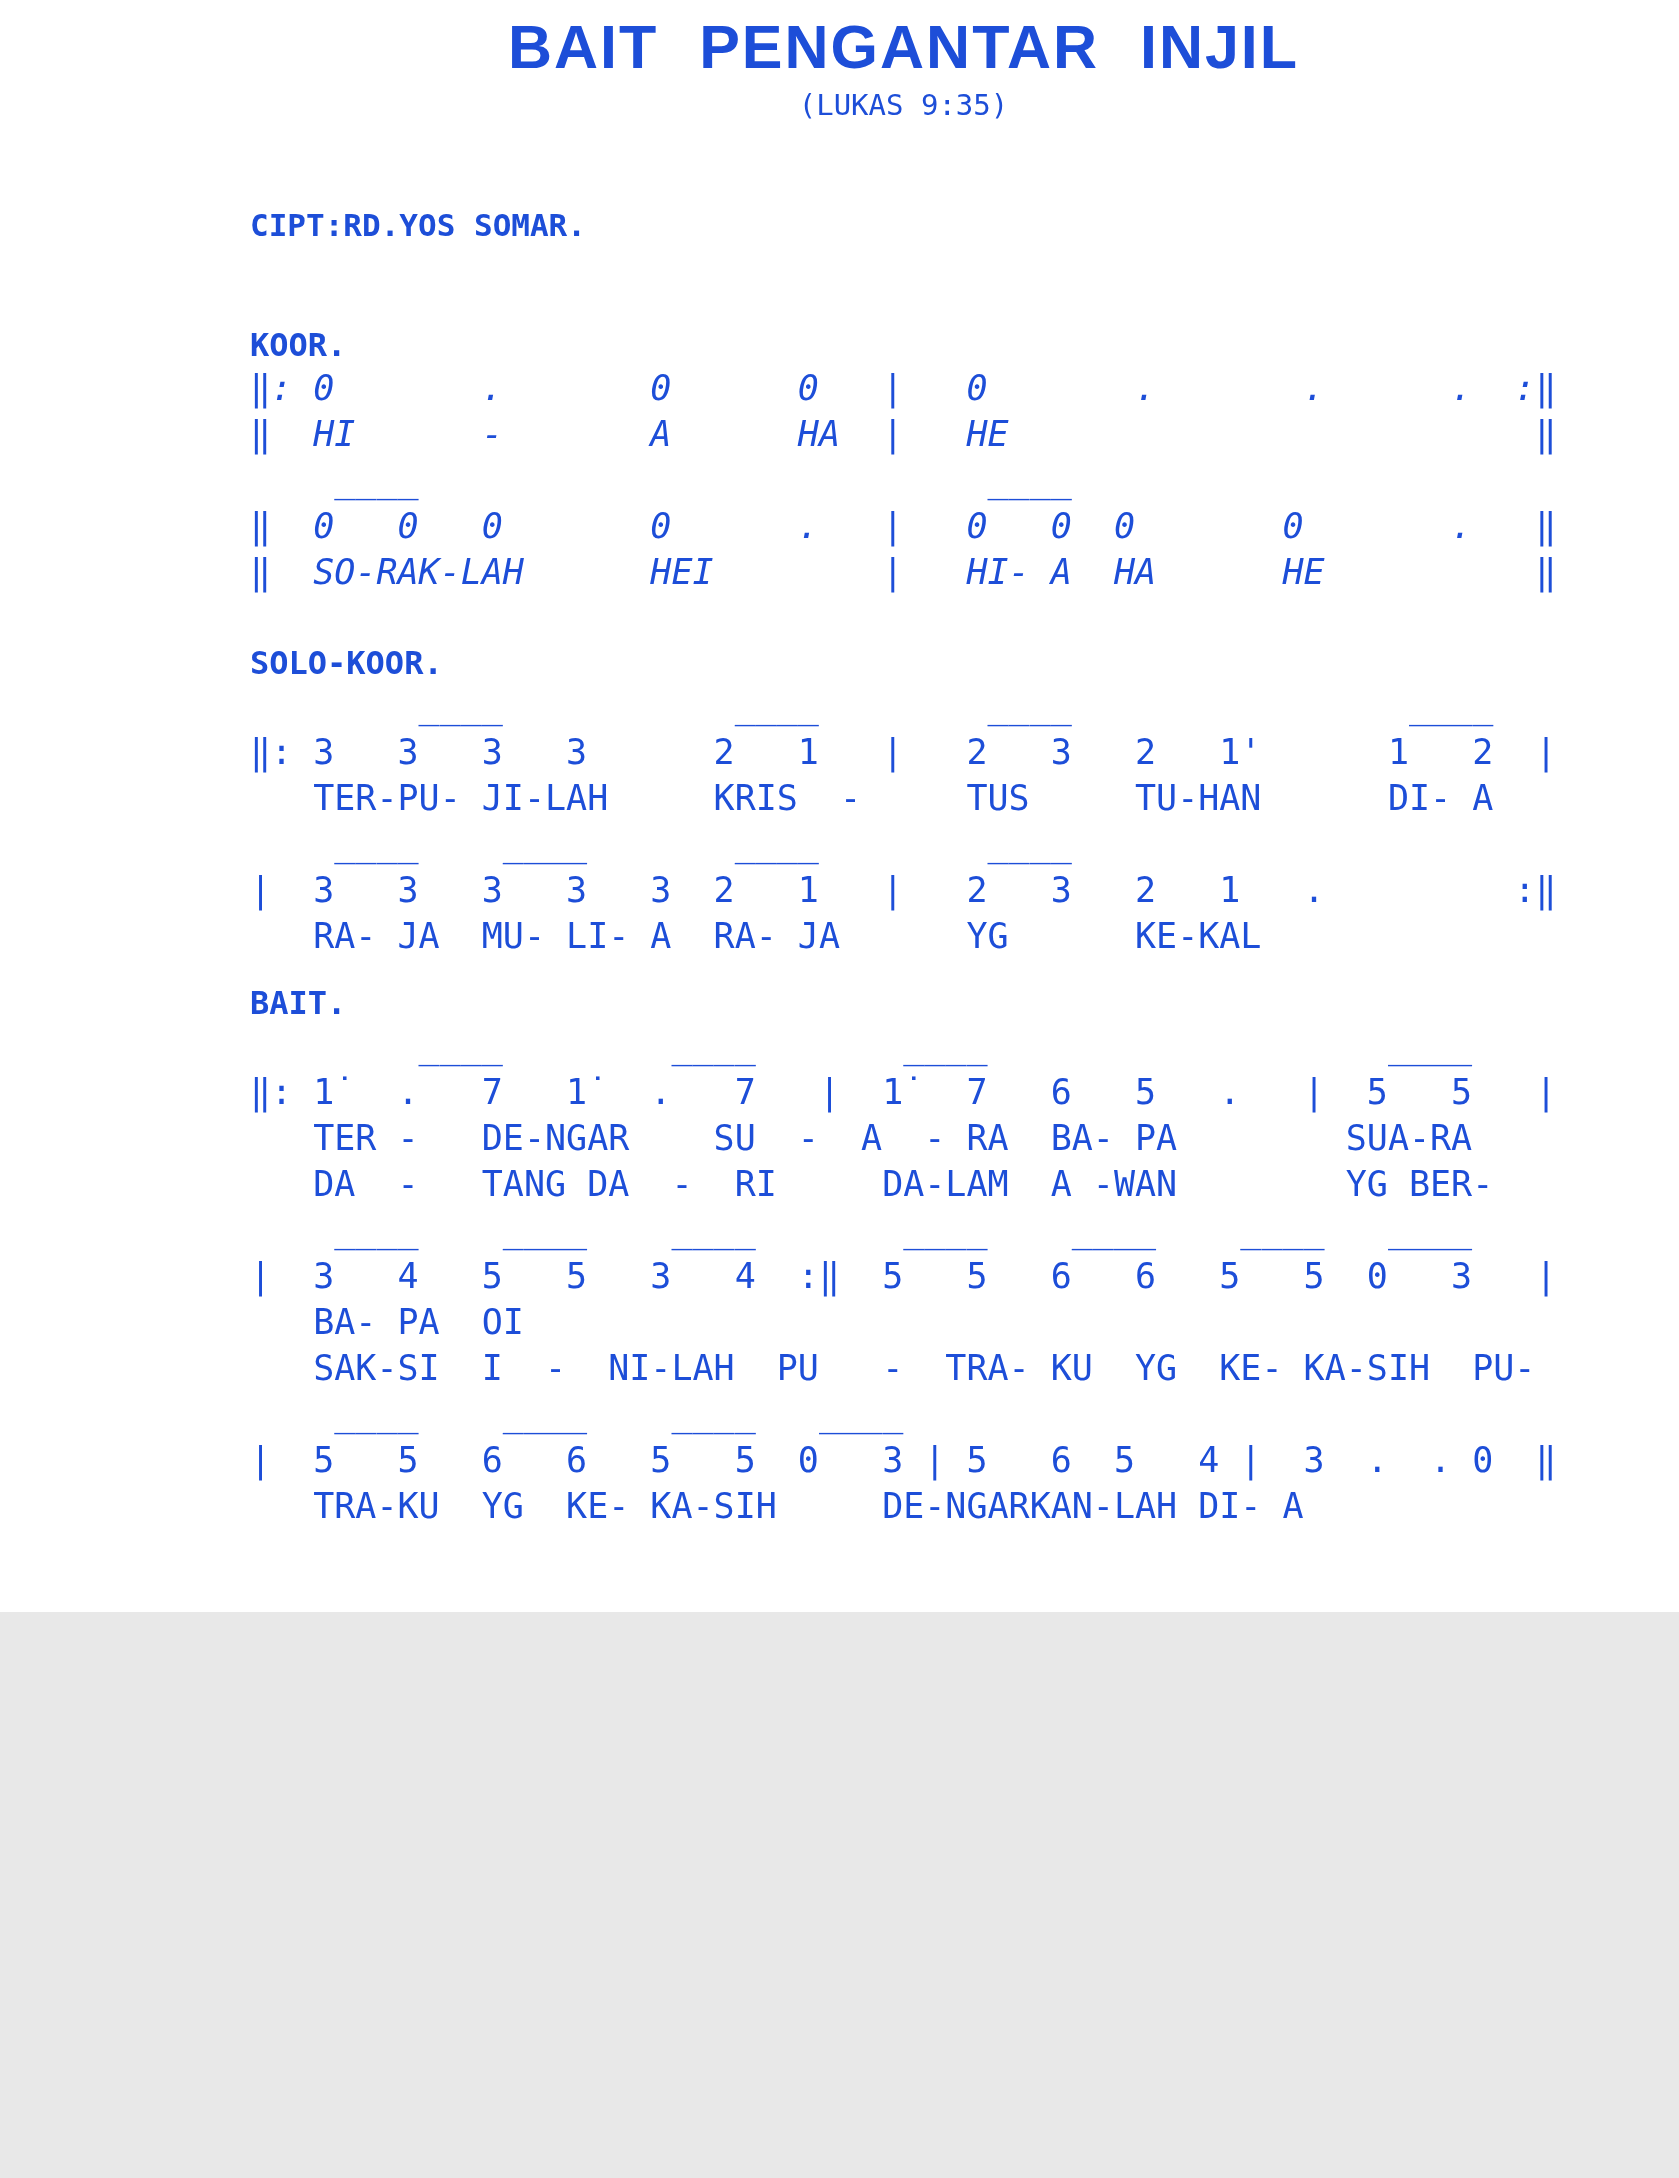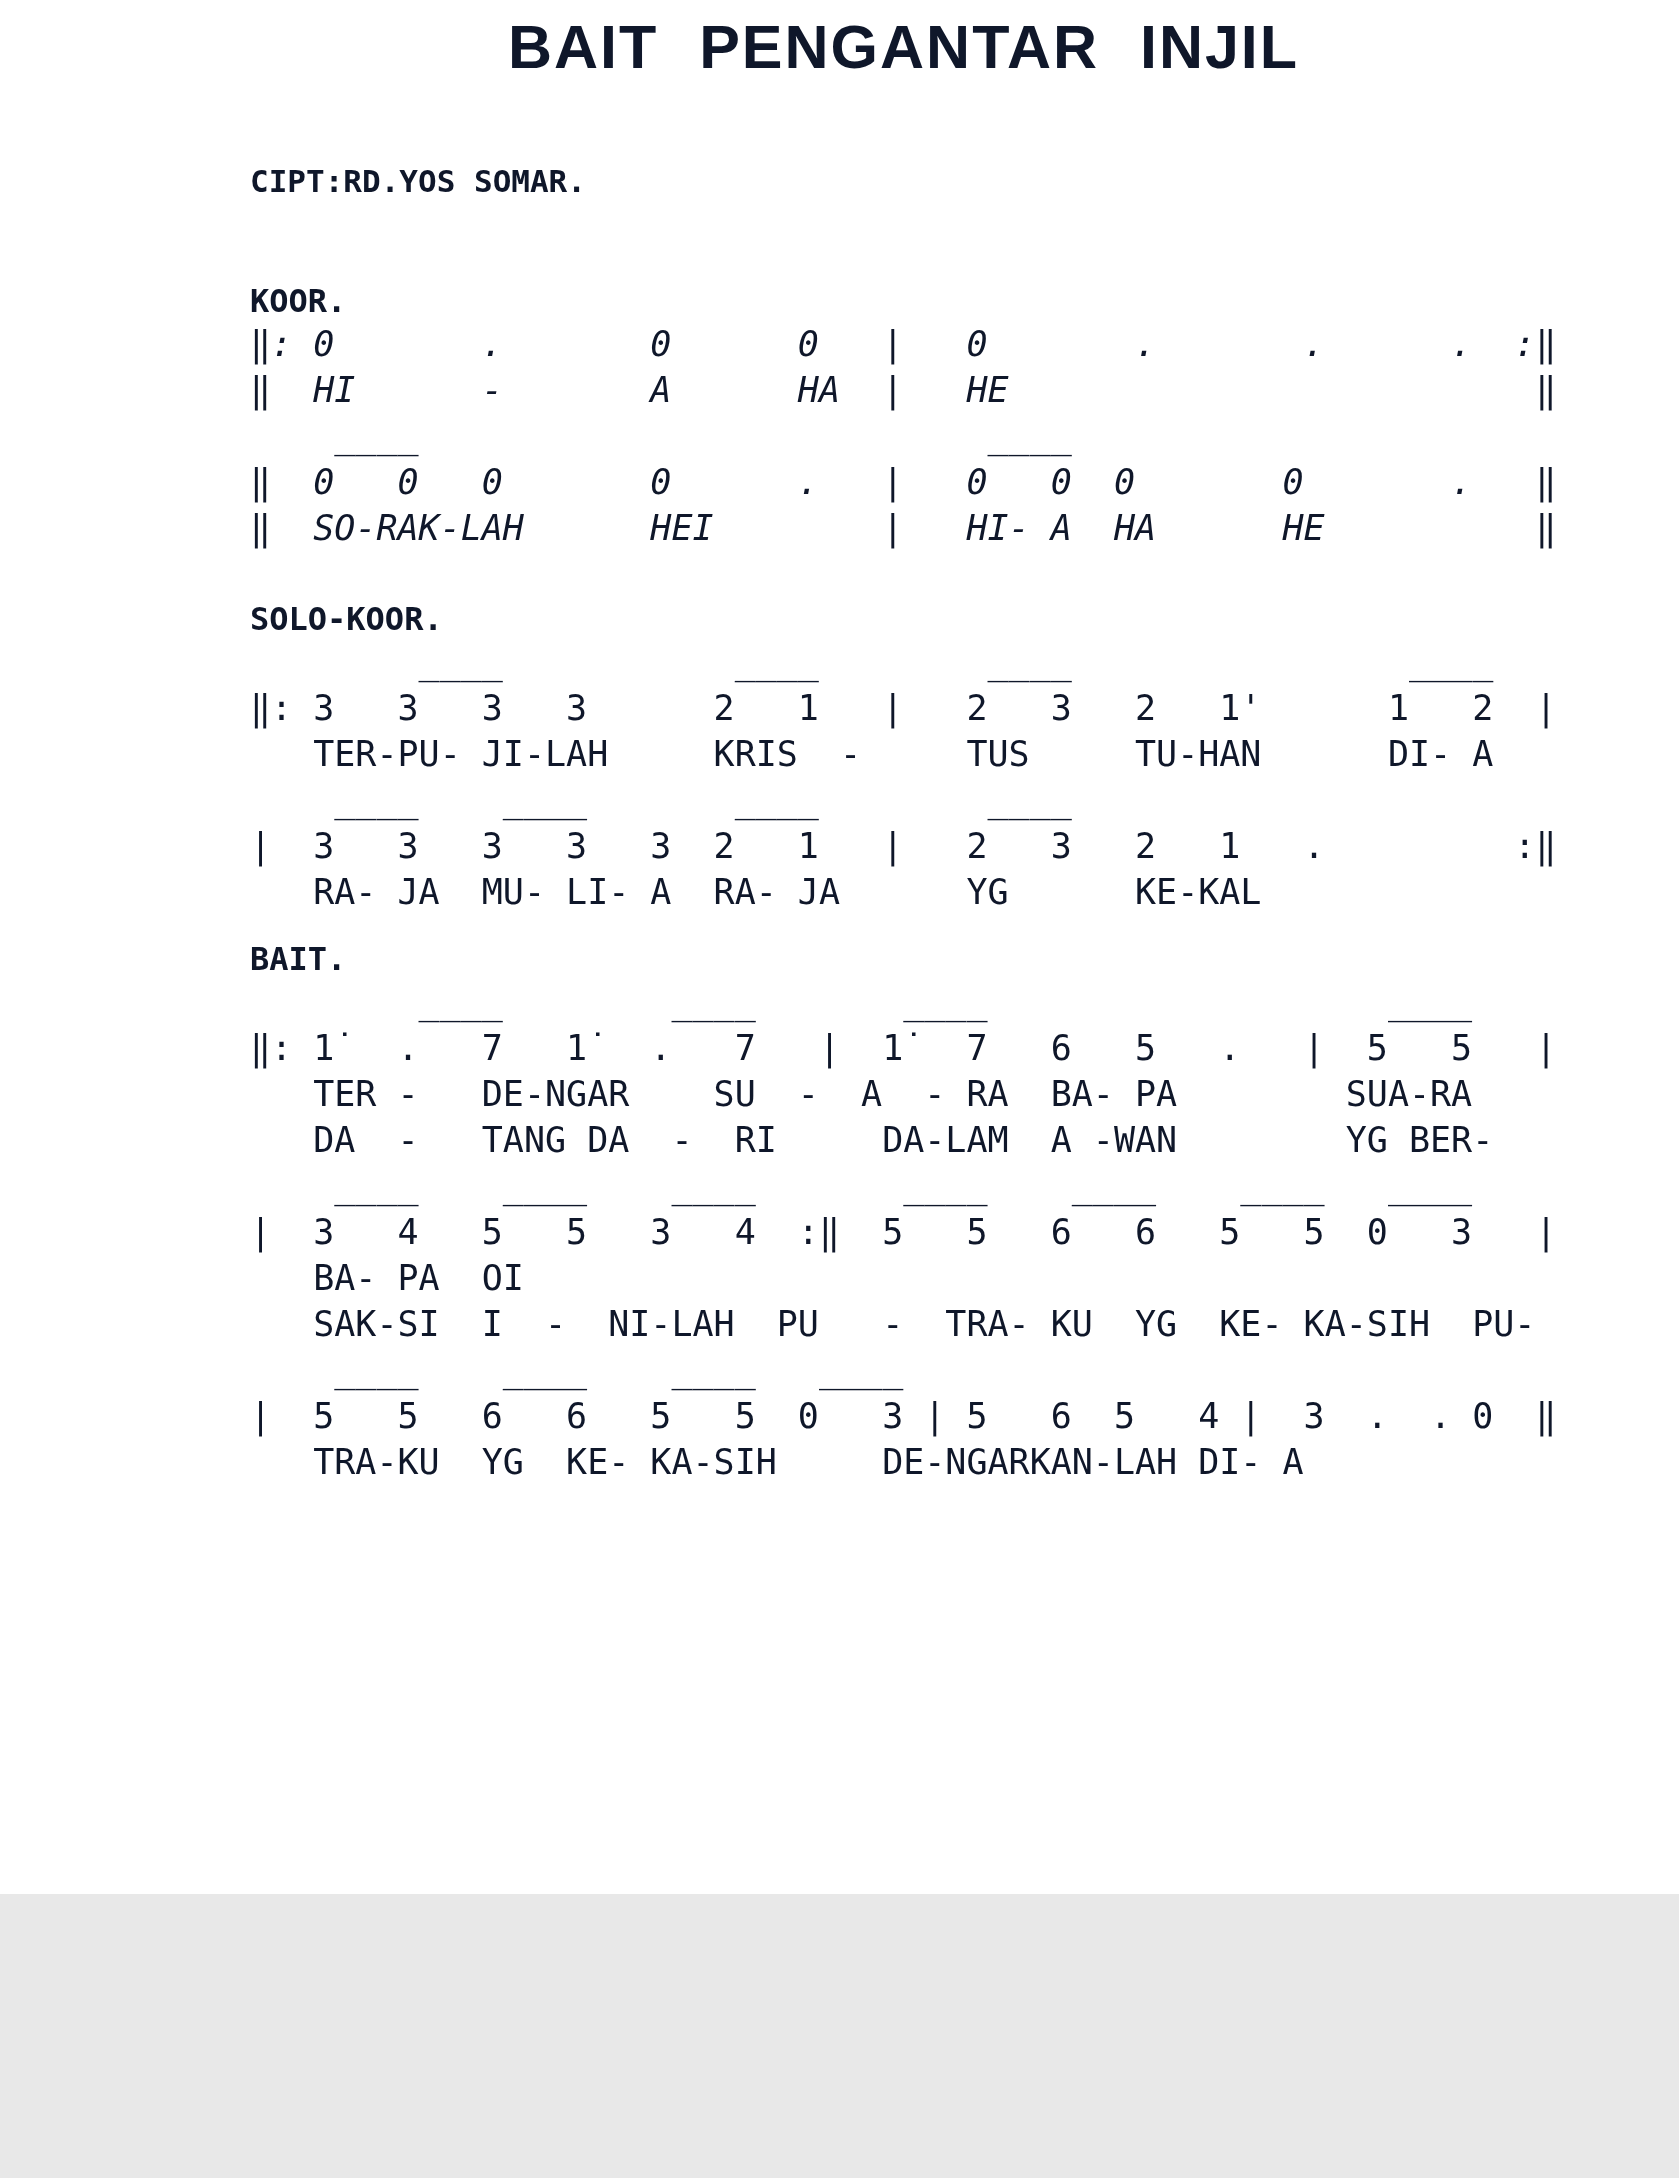--- a/index.html
+++ b/index.html
@@ -1,19 +1,19 @@
 <!DOCTYPE html>
 <html><head>
 <meta charset="utf-8">
 <style>
   html,body{margin:0;padding:0;background:#e8e8e8;}
   .sheet{
     position:relative;
-    width:1679px;height:1894px;
-    background:#ffffff;color:#0f172a;
+    width:1679px;height:1612px;
+    background:#ffffff;color:#1d4ed8;
     font-family:"DejaVu Sans Mono",monospace;
     overflow:hidden;
   }
   .content{position:absolute;left:250px;top:0;width:1307px;}
   .title{
     margin-top:16px;
     text-align:center;
     font-family:"Liberation Sans",sans-serif;
     font-weight:bold;
     font-size:61px;line-height:63px;
@@ -54,20 +54,21 @@
   .m8{margin-top:22px;}
 </style>
 </head>
 <body>
 
 <div class="sheet">
   <div class="content">
 
     <div class="title">BAIT PENGANTAR INJIL</div>
 
+    <div class="subtitle">(LUKAS 9:35)</div>
 
     <div class="meta">
       <span>CIPT:RD.YOS SOMAR.</span>
     </div>
 
     <div class="heading h-koor">KOOR.</div>
 
 
     <pre class="music m2">‖: 0       .       0      0   |   0       .       .      .  :‖
 ‖  HI      -       A      HA  |   HE                         ‖</pre>

